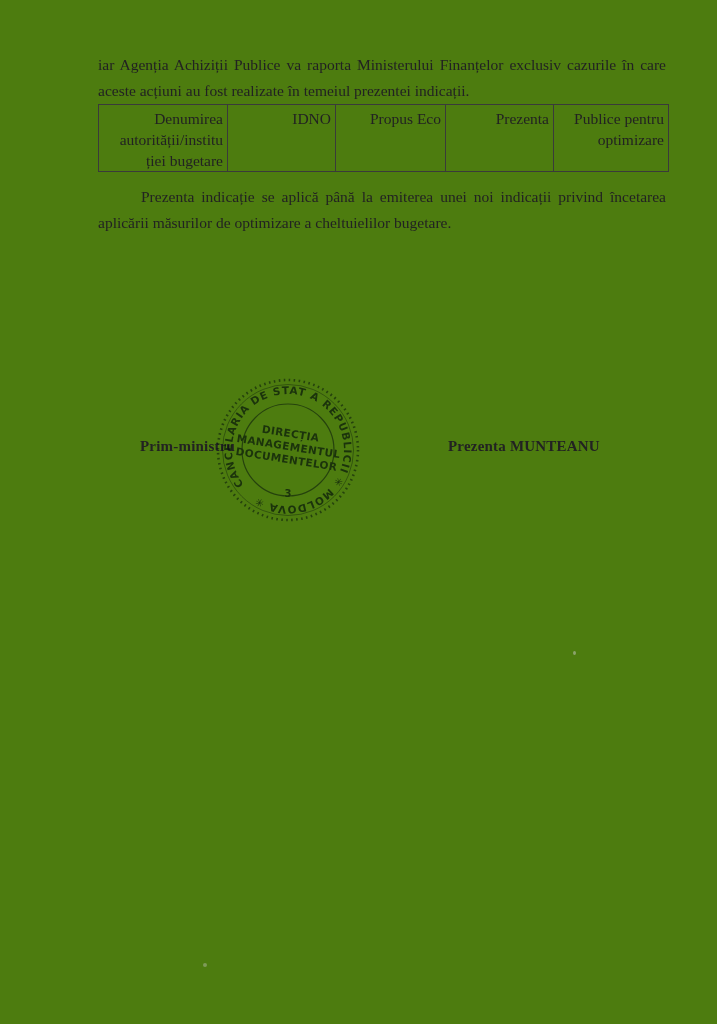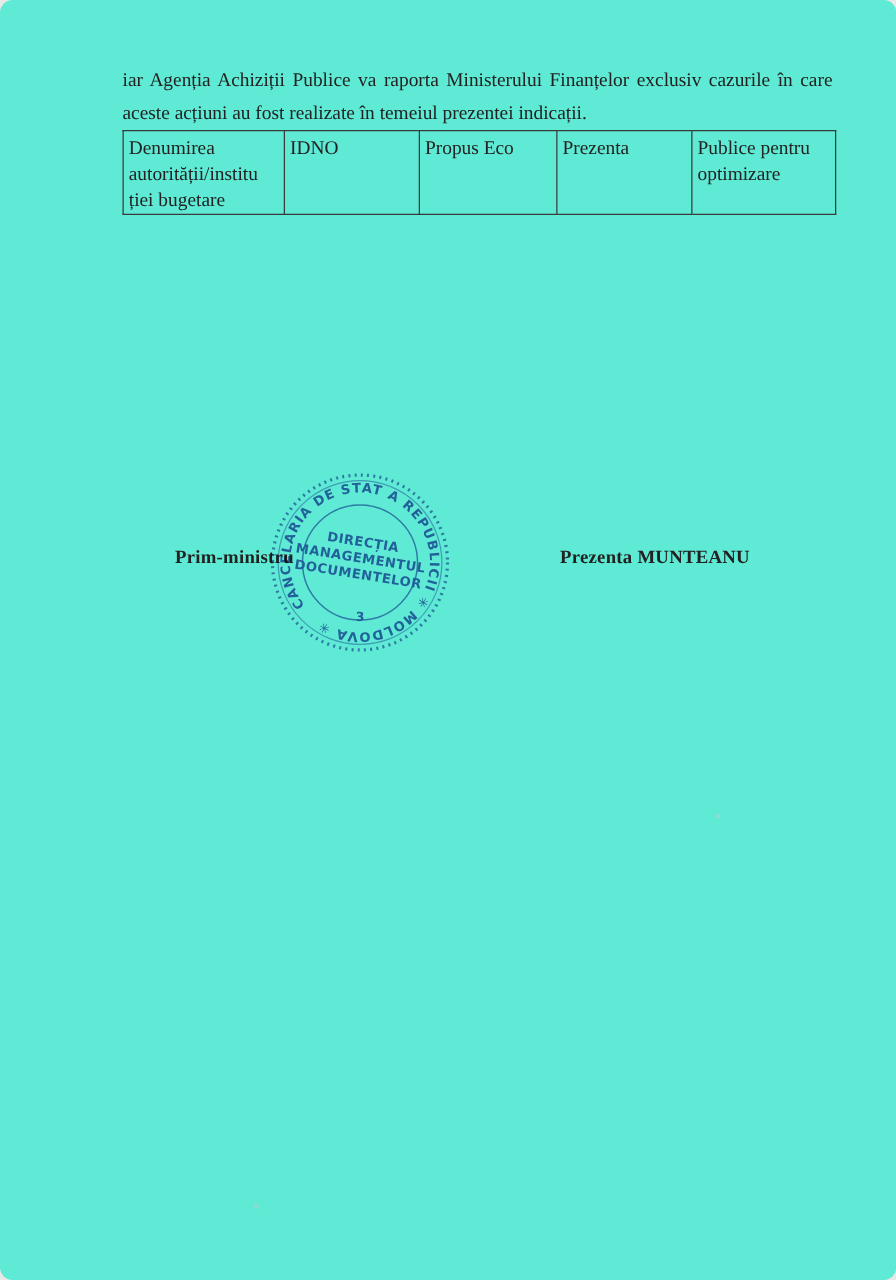--- a/index.html
+++ b/index.html
@@ -1,24 +1,23 @@
 <!DOCTYPE html>
 <html><head>
 <meta charset="utf-8">
 <style>
   html,body{margin:0;padding:0;background:#e8e8e8;}
   .page{
     position:relative;
     width:717px;height:1024px;
-    background:#5eead4;
+    background:#4d7c0f;
     font-family:"Liberation Serif", serif;
     color:#222222;
     overflow:hidden;
     margin:0 auto;
-    border-radius:10px;
   }
   .doc{
     position:absolute;
     left:98px;top:52px;
     width:568px;
     font-size:15.5px;
     line-height:26px;
     text-align:justify;
   }
   .p{margin:0;}
@@ -28,21 +27,21 @@
     border-collapse:collapse;
     table-layout:fixed;
     width:570px;
     margin:0;
   }
   table.model-table th{
     border:1.4px solid #3a3a3a;
     font-weight:normal;
     font-size:15.5px;
     line-height:21px;
-    text-align:left;
+    text-align:right;
     vertical-align:top;
     padding:3px 4px 0 4px;
     height:62px;
     white-space:pre-line;
     overflow:hidden;
   }
   .sig-row{
     position:absolute;
     top:381px;left:0;
     width:100%;height:26px;
@@ -96,20 +95,21 @@
 ției bugetare</th>
           <th>IDNO</th>
           <th>Propus Eco</th>
           <th>Prezenta</th>
           <th>Publice pentru
 optimizare</th>
         </tr>
       </tbody>
     </table>
 
+    <p class="p indent pt">Prezenta indicație se aplică până la emiterea unei noi indicații privind încetarea aplicării măsurilor de optimizare a cheltuielilor bugetare.</p>
 
 
     <div class="sig-row">
       <span class="sig-title">Prim-ministru</span>
       <span class="sig-name">Prezenta MUNTEANU</span>
     </div>
 
   </div>
 
   <div class="stamp">

